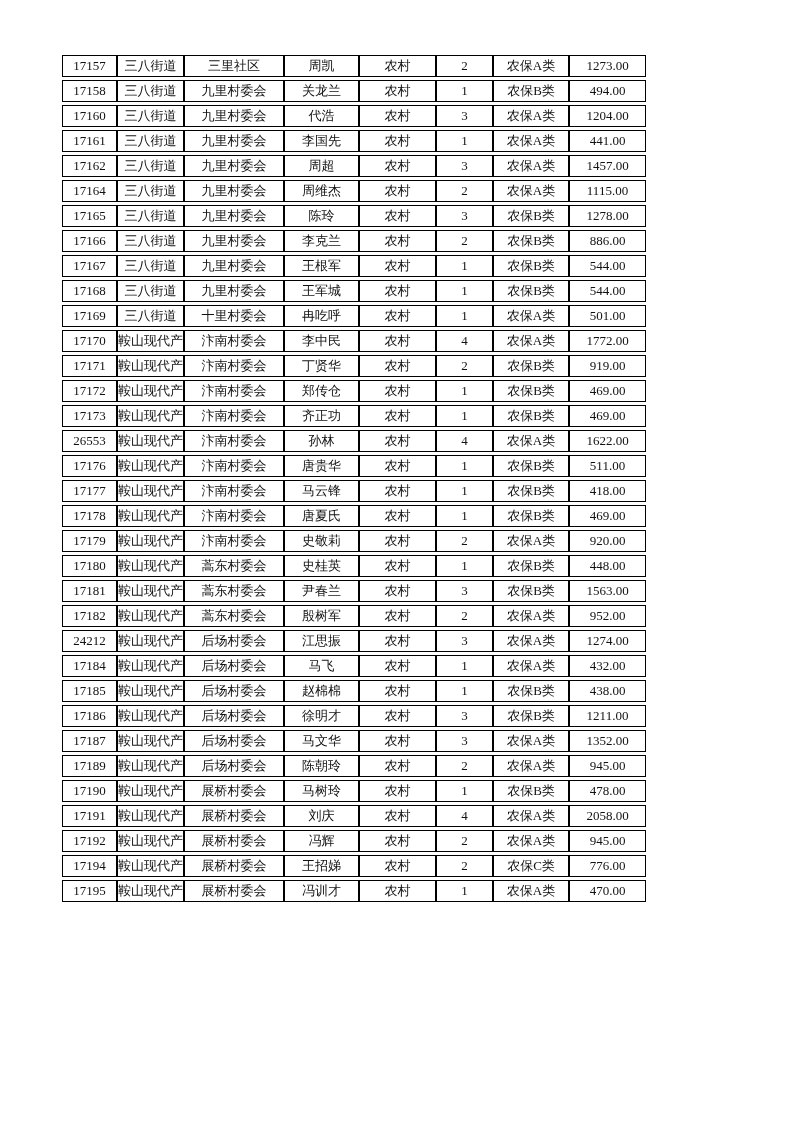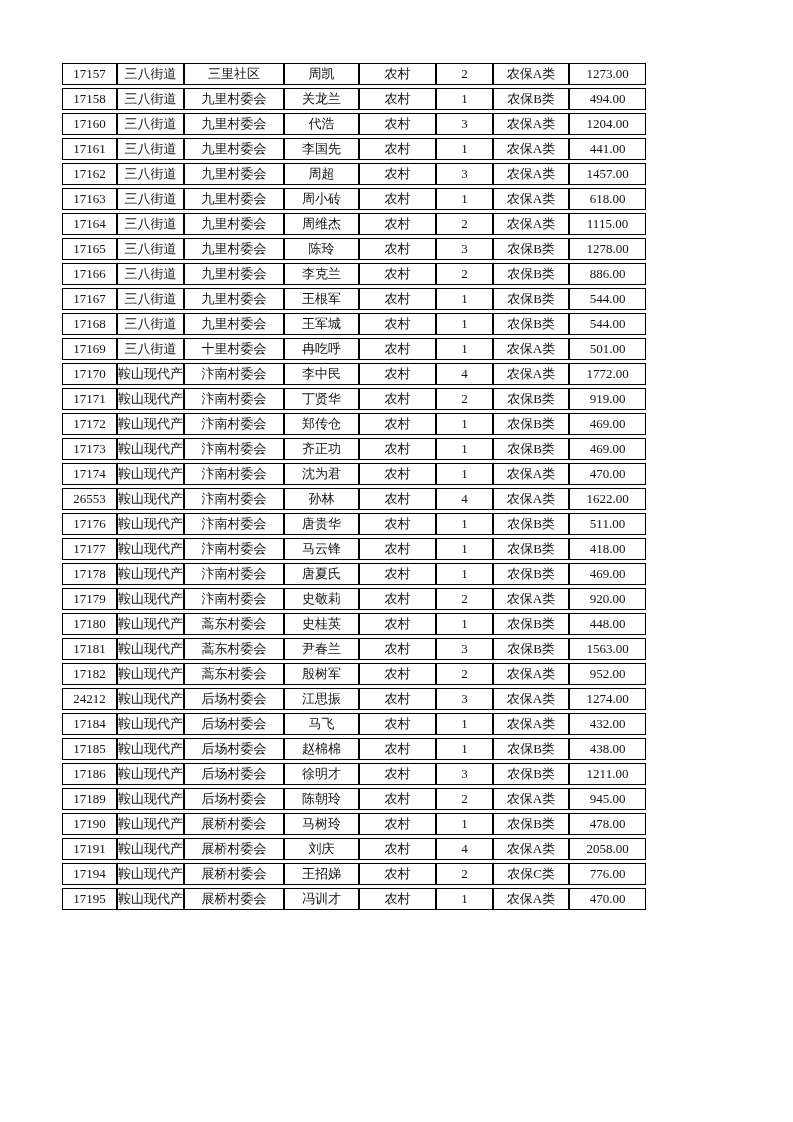--- a/index.html
+++ b/index.html
@@ -10,21 +10,21 @@
     width: 793px;
     height: 1122px;
     background: #ffffff;
     position: relative;
     font-family: "Liberation Serif", "DejaVu Serif", serif;
     color: #111111;
   }
   .sheet {
     position: absolute;
     left: 62px;
-    top: 60px;
+    top: 52px;
   }
   table.data-table {
     border-collapse: separate;
     border-spacing: 0 3px;
     table-layout: fixed;
   }
   table.data-table td {
     border: 1px solid #000000;
     height: 20px;
     line-height: 20px;
@@ -106,30 +106,20 @@
           <td>17162</td>
           <td>三八街道</td>
           <td>九里村委会</td>
           <td>周超</td>
           <td>农村</td>
           <td>3</td>
           <td>农保A类</td>
           <td>1457.00</td>
         </tr>
         <tr>
-          <td>17163</td>
-          <td>三八街道</td>
-          <td>九里村委会</td>
-          <td>周小砖</td>
-          <td>农村</td>
-          <td>1</td>
-          <td>农保A类</td>
-          <td>618.00</td>
-        </tr>
-        <tr>
           <td>17164</td>
           <td>三八街道</td>
           <td>九里村委会</td>
           <td>周维杰</td>
           <td>农村</td>
           <td>2</td>
           <td>农保A类</td>
           <td>1115.00</td>
         </tr>
         <tr>
@@ -216,30 +206,20 @@
           <td>17173</td>
           <td>鞍山现代产</td>
           <td>汴南村委会</td>
           <td>齐正功</td>
           <td>农村</td>
           <td>1</td>
           <td>农保B类</td>
           <td>469.00</td>
         </tr>
         <tr>
-          <td>17174</td>
-          <td>鞍山现代产</td>
-          <td>汴南村委会</td>
-          <td>沈为君</td>
-          <td>农村</td>
-          <td>1</td>
-          <td>农保A类</td>
-          <td>470.00</td>
-        </tr>
-        <tr>
           <td>26553</td>
           <td>鞍山现代产</td>
           <td>汴南村委会</td>
           <td>孙林</td>
           <td>农村</td>
           <td>4</td>
           <td>农保A类</td>
           <td>1622.00</td>
         </tr>
         <tr>
@@ -346,20 +326,30 @@
           <td>17186</td>
           <td>鞍山现代产</td>
           <td>后场村委会</td>
           <td>徐明才</td>
           <td>农村</td>
           <td>3</td>
           <td>农保B类</td>
           <td>1211.00</td>
         </tr>
         <tr>
+          <td>17187</td>
+          <td>鞍山现代产</td>
+          <td>后场村委会</td>
+          <td>马文华</td>
+          <td>农村</td>
+          <td>3</td>
+          <td>农保A类</td>
+          <td>1352.00</td>
+        </tr>
+        <tr>
           <td>17189</td>
           <td>鞍山现代产</td>
           <td>后场村委会</td>
           <td>陈朝玲</td>
           <td>农村</td>
           <td>2</td>
           <td>农保A类</td>
           <td>945.00</td>
         </tr>
         <tr>
@@ -374,20 +364,30 @@
         </tr>
         <tr>
           <td>17191</td>
           <td>鞍山现代产</td>
           <td>展桥村委会</td>
           <td>刘庆</td>
           <td>农村</td>
           <td>4</td>
           <td>农保A类</td>
           <td>2058.00</td>
+        </tr>
+        <tr>
+          <td>17192</td>
+          <td>鞍山现代产</td>
+          <td>展桥村委会</td>
+          <td>冯辉</td>
+          <td>农村</td>
+          <td>2</td>
+          <td>农保A类</td>
+          <td>945.00</td>
         </tr>
         <tr>
           <td>17194</td>
           <td>鞍山现代产</td>
           <td>展桥村委会</td>
           <td>王招娣</td>
           <td>农村</td>
           <td>2</td>
           <td>农保C类</td>
           <td>776.00</td>

